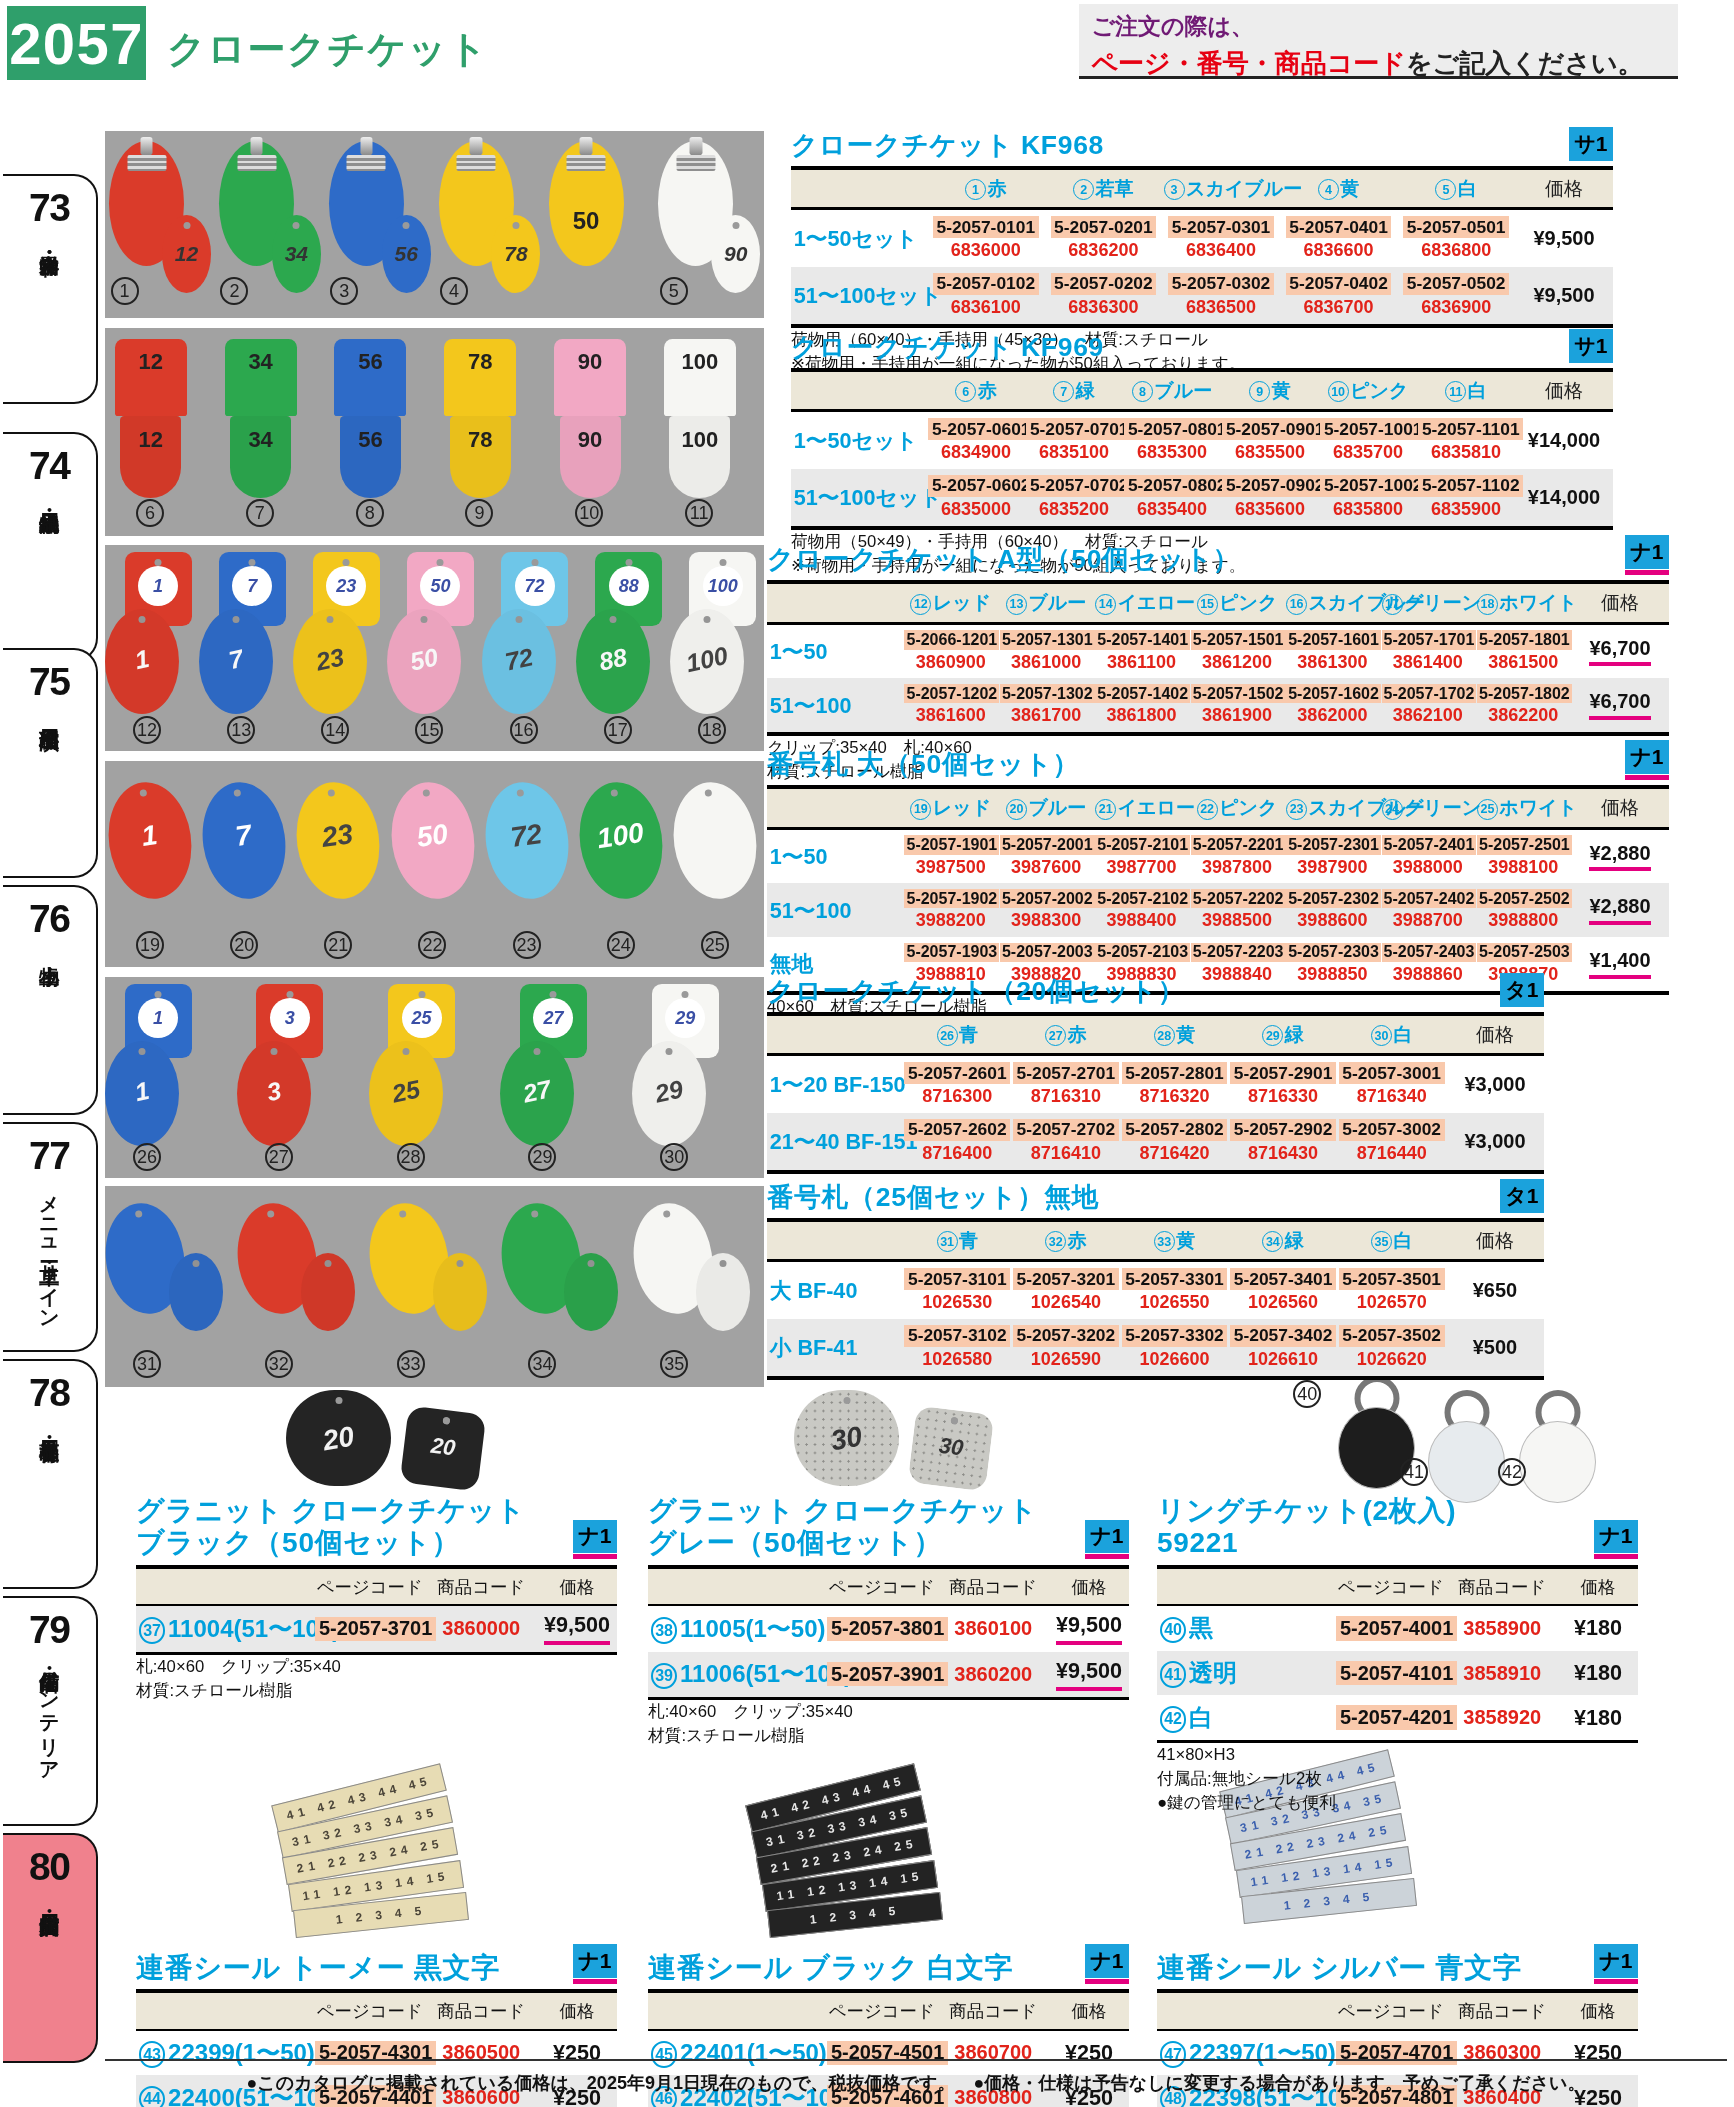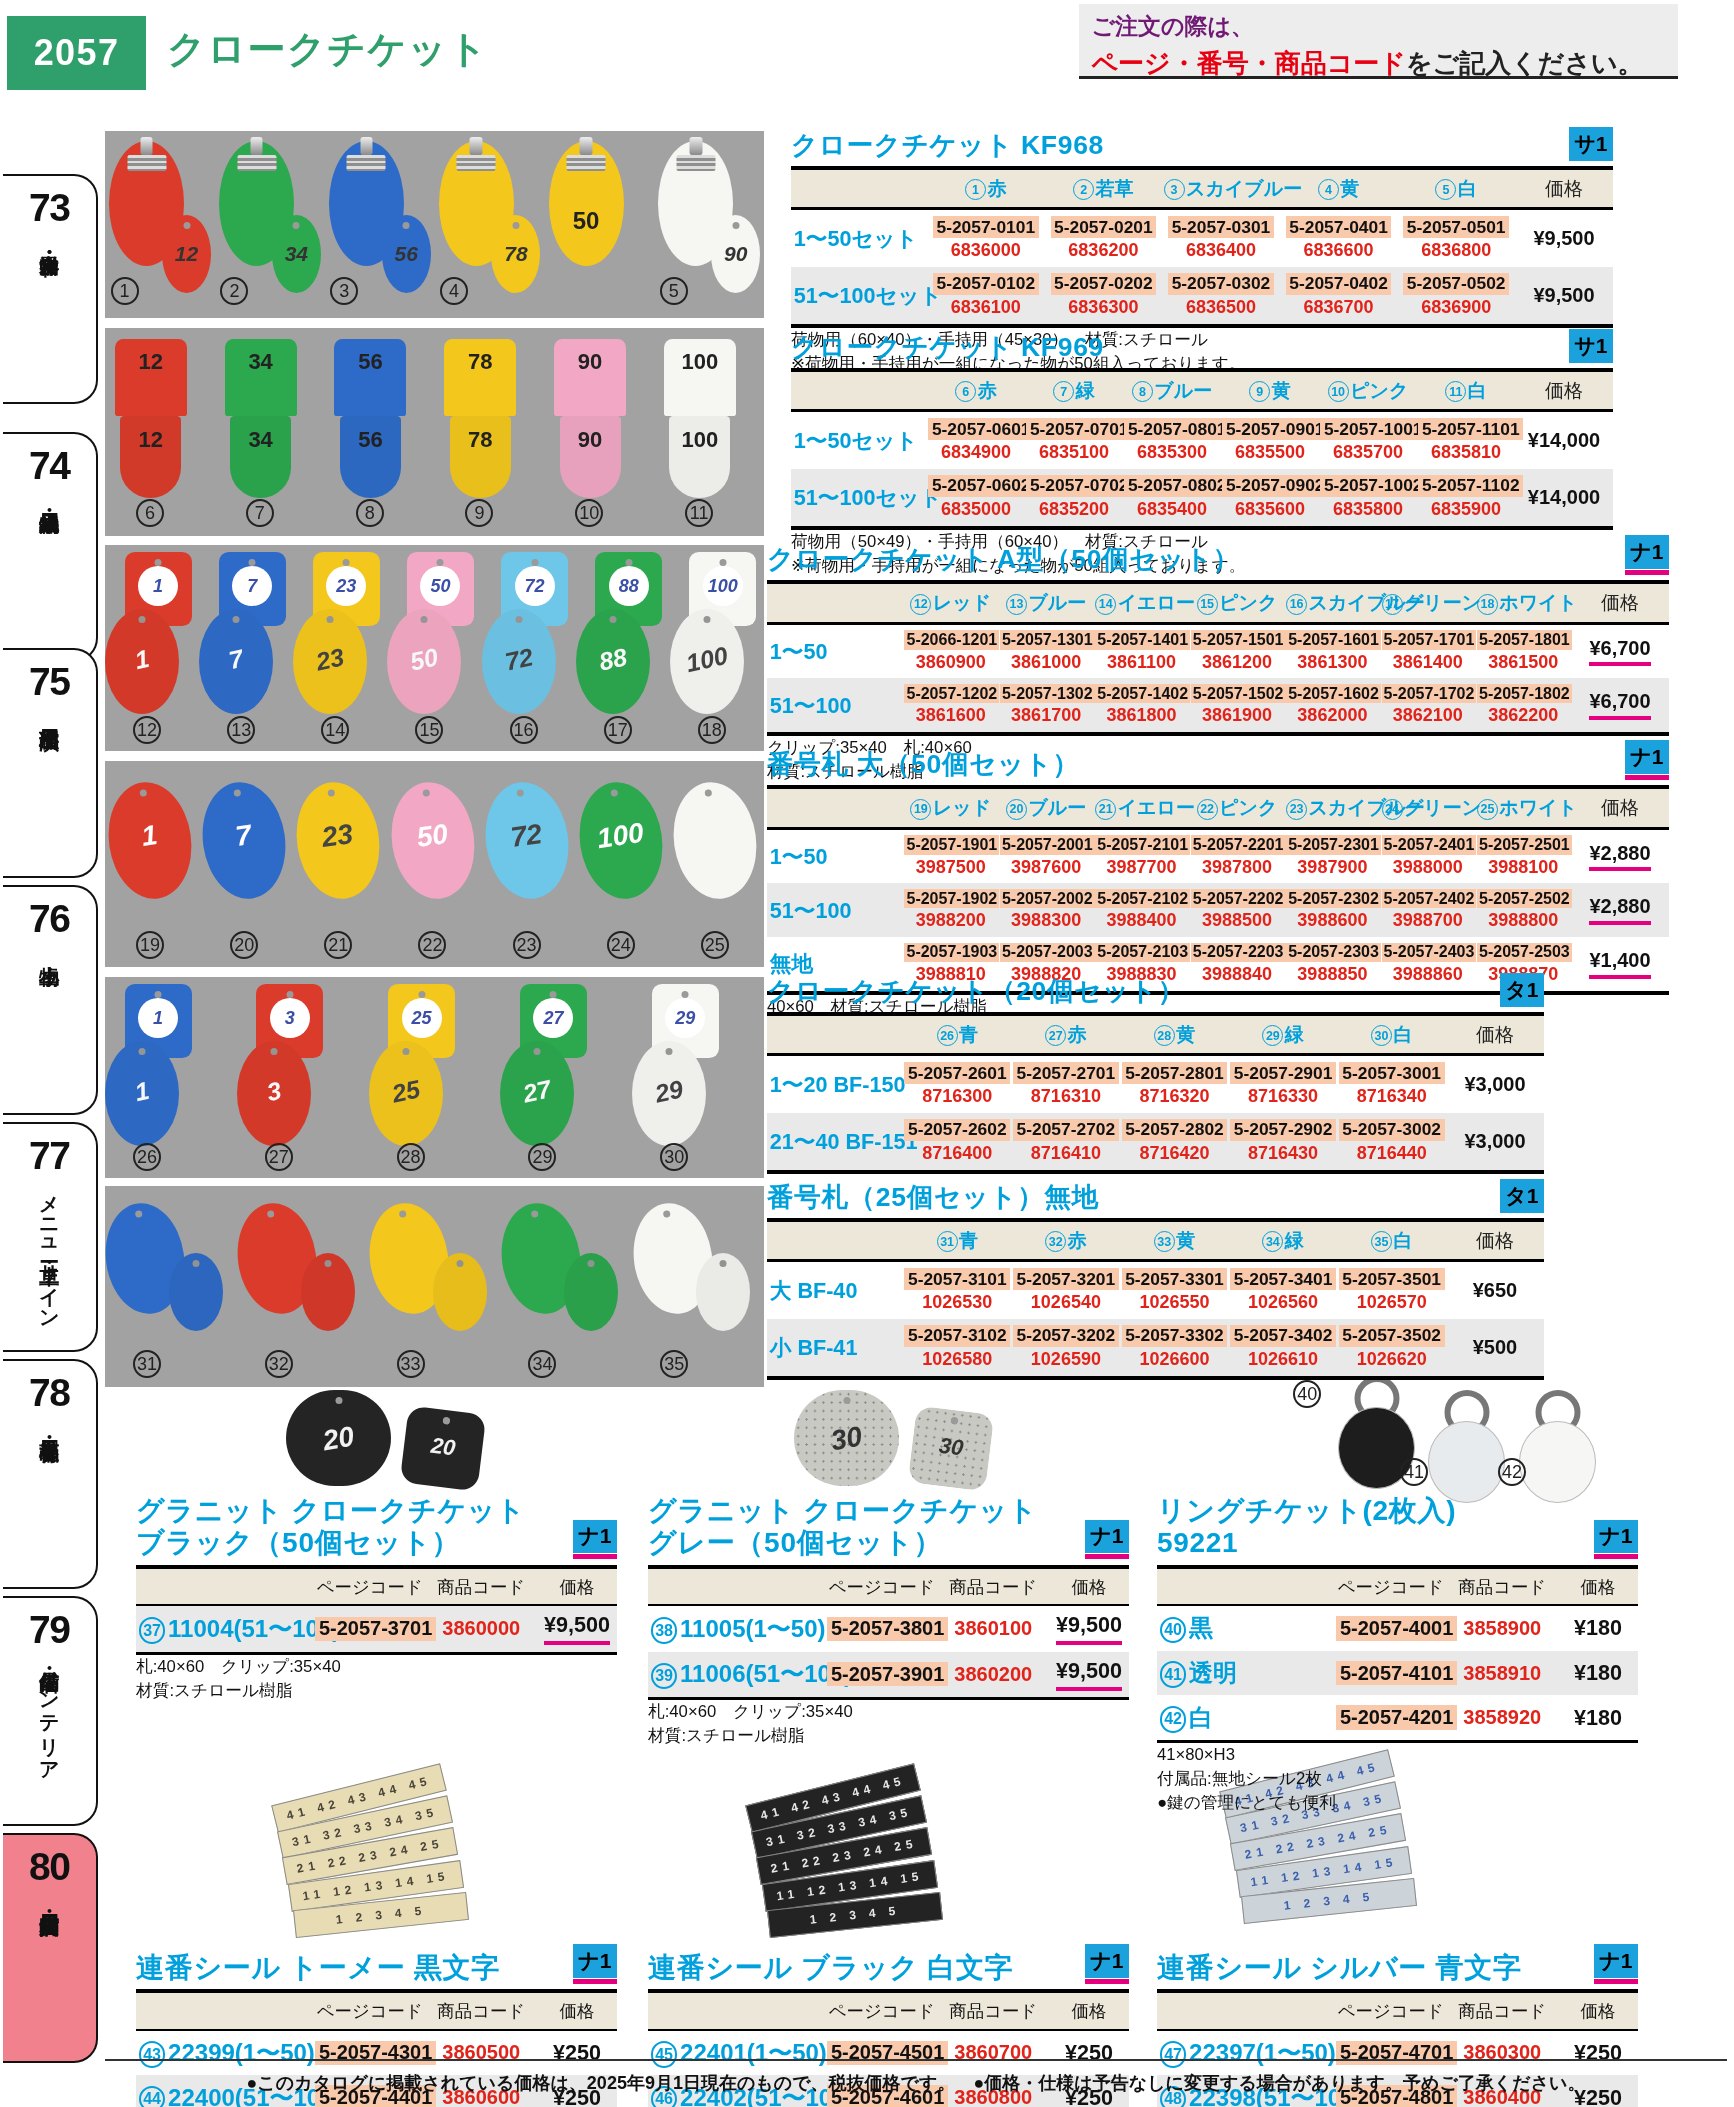--- a/index.html
+++ b/index.html
@@ -3,23 +3,23 @@
 <meta charset="utf-8">
 <style>
   * { margin:0; padding:0; box-sizing:border-box; }
   html,body { background:#fff; }
   body {
     position:relative; width:1734px; height:2108px;
     font-family:"Liberation Sans","DejaVu Sans",sans-serif;
     color:#111; overflow:hidden;
   }
   
-  .page-num-box { position:absolute; left:7px; top:16px; width:139px; height:74px;
+  .page-num-box { position:absolute; left:7px; top:6px; width:139px; height:74px;
     background:#2f9f6b; color:#fff; display:flex; align-items:center; justify-content:center;
-    font-size:36px; font-weight:bold; letter-spacing:1.4px; }
+    font-size:58px; font-weight:bold; letter-spacing:1.4px; }
   .page-title { position:absolute; left:167px; top:24px; font-size:38px; font-weight:bold;
     color:#2f9f6b; letter-spacing:1.4px; }
   .order-note { position:absolute; left:1079px; top:4.2px; width:599px; height:75px;
     background:#ededed; border-bottom:3.5px solid #222; padding:7px 12.5px; }
   .order-note .l1 { font-size:23px; font-weight:bold; color:#701a75; }
   .order-note .l2 { font-size:26px; font-weight:bold; color:#222; margin-top:4.2px; }
   .order-note .l2 .hl { color:#e60012; }
   
   .side-tab { position:absolute; left:2.8px; width:95px; height:230px; background:#fff;
     border:2.8px solid #111; border-left:none; border-radius:0 24px 24px 0; text-align:center; }

